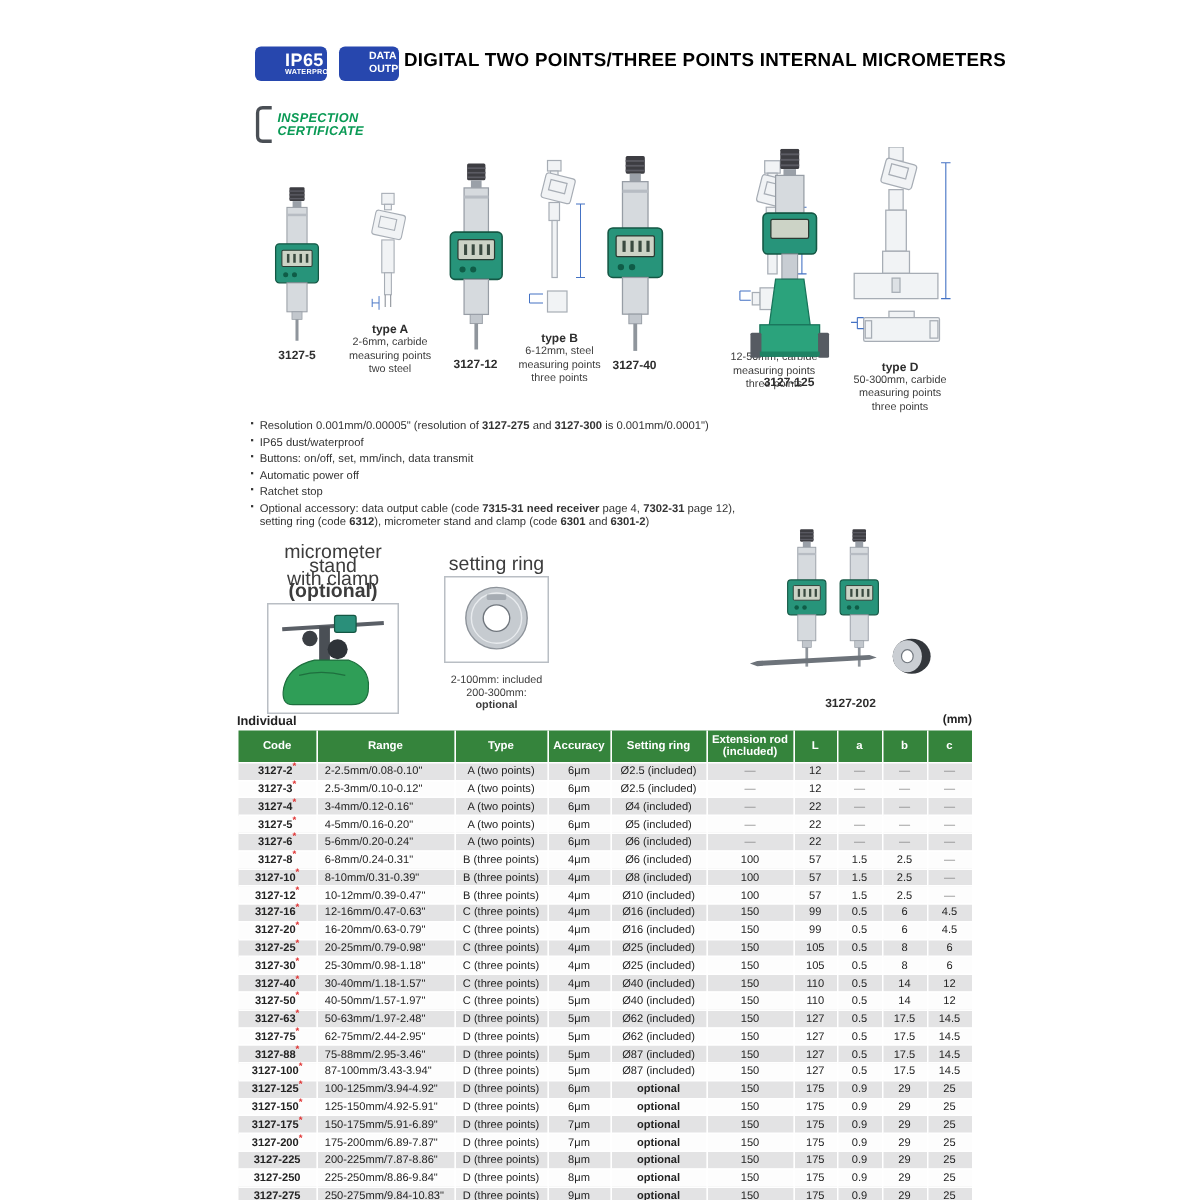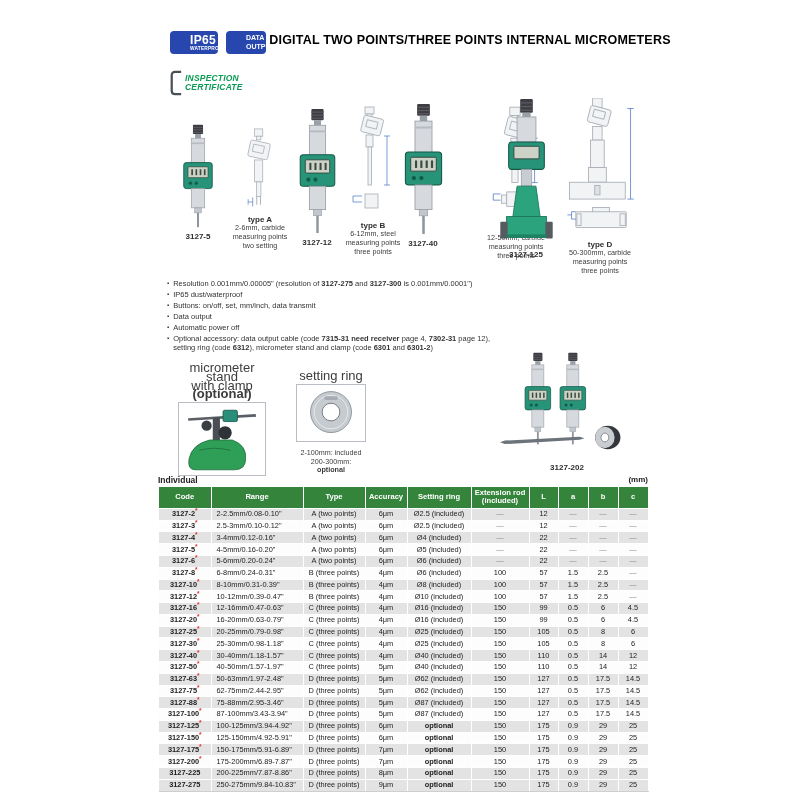--- a/index.html
+++ b/index.html
@@ -237,21 +237,21 @@
       </svg>
     <div class="prod-code">3127-5</div>
   </div>
   <div class="prod" id="p2">
     <svg width="52" height="84">
         <use href="#drawA"></use>
       </svg>
     <div class="type-label">type A</div>
     <div class="type-desc">2-6mm, carbide</div>
     <div class="type-desc">measuring points</div>
-    <div class="type-desc">two setting</div>
+    <div class="type-desc">two steel</div>
   </div>
   <div class="prod" id="p3">
     <svg width="45" height="126">
         <use href="#mic"></use>
       </svg>
     <div class="prod-code">3127-12</div>
   </div>
   <div class="prod" id="p4">
     <svg width="56" height="112">
         <use href="#drawB"></use>
@@ -300,25 +300,25 @@
       <div class="feature-item">
         <span class="bullet">▪</span>
         <span class="feature-text"><span>IP65 dust/waterproof</span></span>
       </div>
       <div class="feature-item">
         <span class="bullet">▪</span>
         <span class="feature-text"><span>Buttons: on/off, set, mm/inch, data transmit</span></span>
       </div>
       <div class="feature-item">
         <span class="bullet">▪</span>
-        <span class="feature-text"><span>Data output</span></span>
+        <span class="feature-text"><span>Automatic power off</span></span>
       </div>
       <div class="feature-item">
         <span class="bullet">▪</span>
-        <span class="feature-text"><span>Automatic power off</span></span>
+        <span class="feature-text"><span>Ratchet stop</span></span>
       </div>
       <div class="feature-item">
         <span class="bullet">▪</span>
         <span class="feature-text"><span>Optional accessory: data output cable (code </span><span class="bold">7315-31 need receiver</span><span> page 4, </span><span class="bold">7302-31</span><span> page 12),</span><br><span>setting ring (code </span><span class="bold">6312</span><span>), micrometer stand and clamp (code </span><span class="bold">6301</span><span> and </span><span class="bold">6301-2</span><span>)</span></span>
       </div>
     </div>
 
   <div class="acc" id="acc-stand">
     <div class="acc-caption">
       <span>micrometer stand</span><br>
@@ -653,27 +653,39 @@
           <td class="range">200-225mm/7.87-8.86"</td>
           <td>D (three points)</td>
           <td>8μm</td>
           <td><span class="opt">optional</span></td>
           <td>150</td>
           <td>175</td>
           <td>0.9</td>
           <td>29</td>
           <td>25</td>
         </tr>
-        <tr class="alt">
-          <td class="code">3127-275</td>
-          <td class="range">250-275mm/9.84-10.83"</td>
-          <td>D (three points)</td>
-          <td>9μm</td>
+        <tr>
+          <td class="code">3127-250</td>
+          <td class="range">225-250mm/8.86-9.84"</td>
+          <td>D (three points)</td>
+          <td>8μm</td>
           <td><span class="opt">optional</span></td>
           <td>150</td>
           <td>175</td>
           <td>0.9</td>
           <td>29</td>
           <td>25</td>
         </tr>
+        <tr class="alt">
+          <td class="code">3127-275</td>
+          <td class="range">250-275mm/9.84-10.83"</td>
+          <td>D (three points)</td>
+          <td>9μm</td>
+          <td><span class="opt">optional</span></td>
+          <td>150</td>
+          <td>175</td>
+          <td>0.9</td>
+          <td>29</td>
+          <td>25</td>
+        </tr>
       </tbody>
   </table>
 </div>
 
 </body></html>

